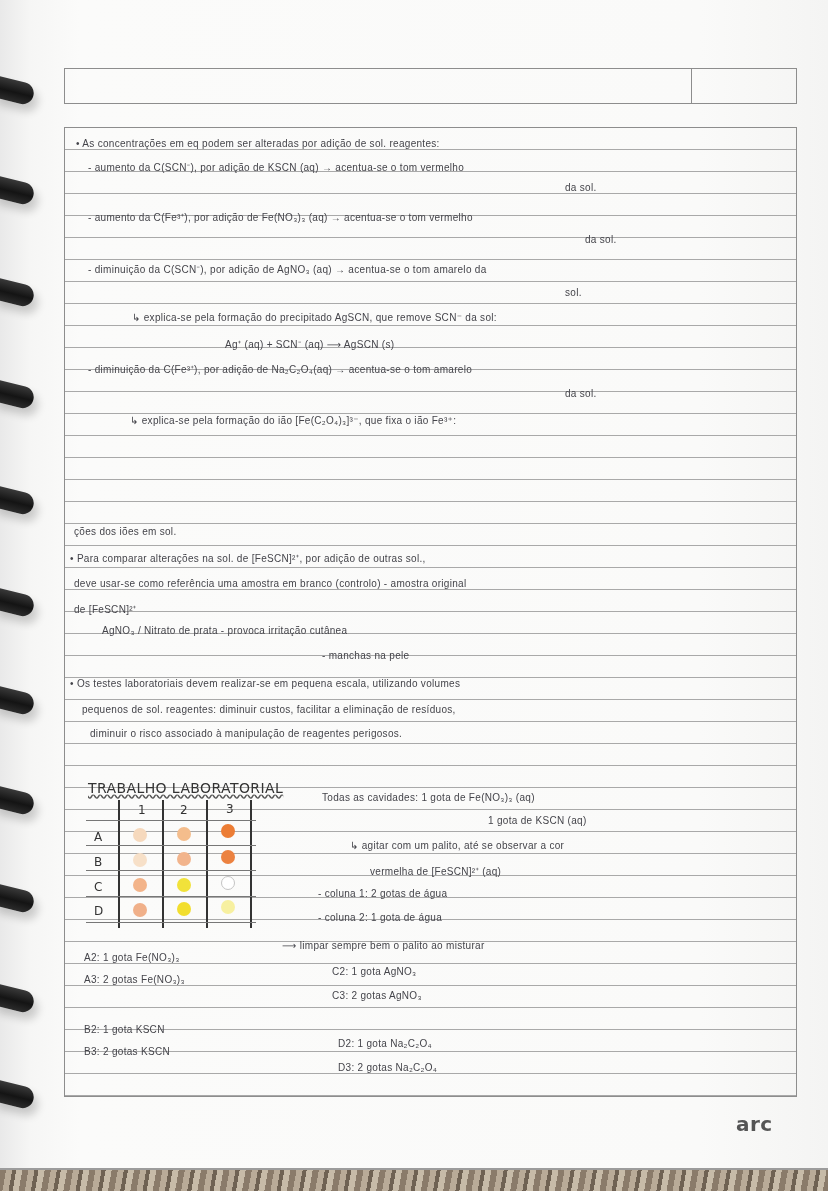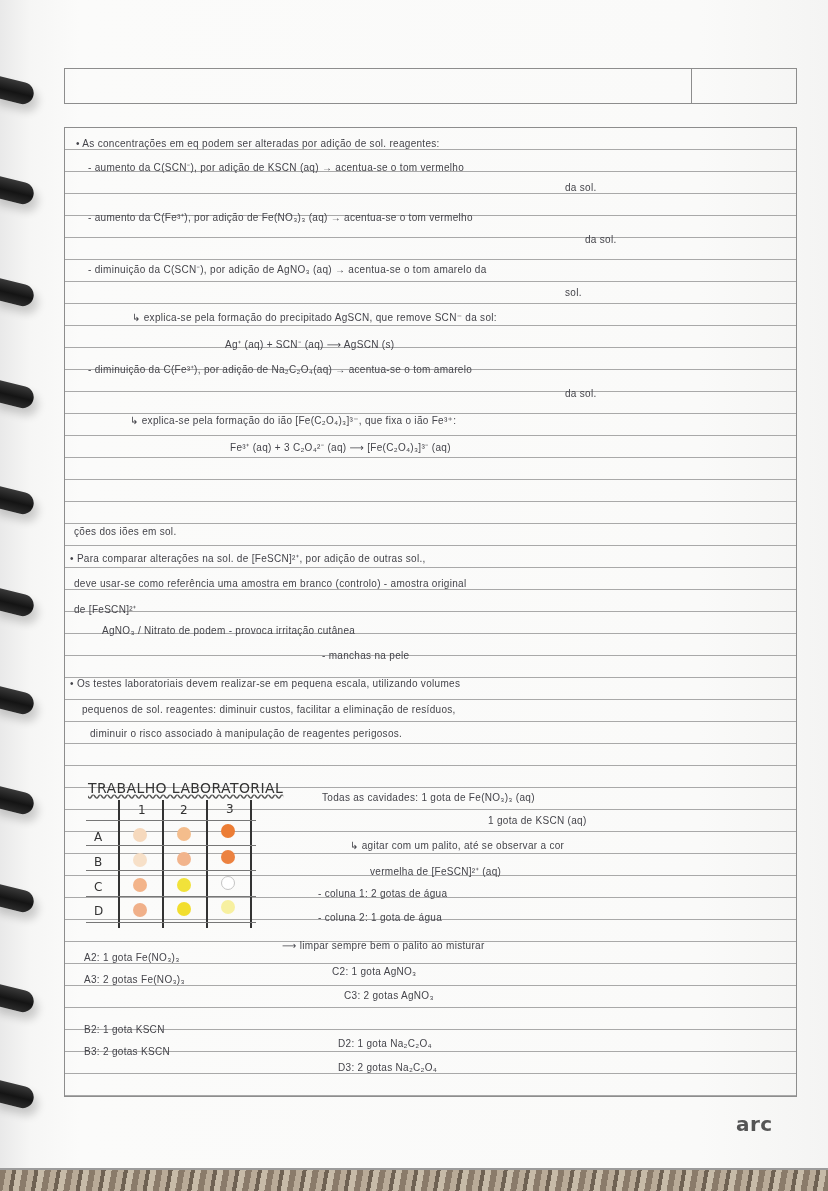--- a/index.html
+++ b/index.html
@@ -90,29 +90,28 @@
   <div class="line" style="left:565px;top:182px">da sol.</div>
   <div class="line" style="left:88px;top:210px">- aumento da C(Fe³⁺), por adição de Fe(NO₃)₃ (aq) → acentua-se o tom vermelho</div>
   <div class="line" style="left:585px;top:234px">da sol.</div>
   <div class="line" style="left:88px;top:262px">- diminuição da C(SCN⁻), por adição de AgNO₃ (aq) → acentua-se o tom amarelo da</div>
   <div class="line" style="left:565px;top:287px">sol.</div>
   <div class="line" style="left:132px;top:312px">↳ explica-se pela formação do precipitado AgSCN, que remove SCN⁻ da sol:</div>
   <div class="line" style="left:225px;top:337px">Ag⁺ (aq) + SCN⁻ (aq) ⟶ AgSCN (s)</div>
   <div class="line" style="left:88px;top:362px">- diminuição da C(Fe³⁺), por adição de Na₂C₂O₄(aq) → acentua-se o tom amarelo</div>
   <div class="line" style="left:565px;top:388px">da sol.</div>
   <div class="line" style="left:130px;top:415px">↳ explica-se pela formação do ião [Fe(C₂O₄)₃]³⁻, que fixa o ião Fe³⁺:</div>
-  <div class="line" style="left:230px;top:440px">Fe³⁺ (aq) + 3 C₂O₄²⁻ (aq) ⟶ [Fe(C₂O₄)₃]³⁻ (aq)</div>
 
   <div class="line" style="left:74px;top:526px">ções dos iões em sol.</div>
 
   <div class="line" style="left:70px;top:551px">• Para comparar alterações na sol. de [FeSCN]²⁺, por adição de outras sol.,</div>
   <div class="line" style="left:74px;top:578px">deve usar-se como referência uma amostra em branco (controlo) - amostra original</div>
   <div class="line" style="left:74px;top:602px">de [FeSCN]²⁺</div>
 
-  <div class="line" style="left:102px;top:625px">AgNO₃ / Nitrato de podem - provoca irritação cutânea</div>
+  <div class="line" style="left:102px;top:625px">AgNO₃ / Nitrato de prata - provoca irritação cutânea</div>
   <div class="line" style="left:322px;top:650px">- manchas na pele</div>
 
   <div class="line" style="left:70px;top:678px">• Os testes laboratoriais devem realizar-se em pequena escala, utilizando volumes</div>
   <div class="line" style="left:82px;top:704px">pequenos de sol. reagentes: diminuir custos, facilitar a eliminação de resíduos,</div>
   <div class="line" style="left:90px;top:728px">diminuir o risco associado à manipulação de reagentes perigosos.</div>
 
   <div class="title-underline" style="left:88px;top:780px">TRABALHO LABORATORIAL</div>
 
   <div class="grid">
     <div class="vline" style="left:32px"></div>
@@ -152,21 +151,21 @@
   <div class="line" style="left:488px;top:815px">1 gota de KSCN (aq)</div>
   <div class="line" style="left:350px;top:840px">↳ agitar com um palito, até se observar a cor</div>
   <div class="line" style="left:370px;top:864px">vermelha de [FeSCN]²⁺ (aq)</div>
   <div class="line" style="left:318px;top:888px">- coluna 1: 2 gotas de água</div>
   <div class="line" style="left:318px;top:912px">- coluna 2: 1 gota de água</div>
 
   <div class="line" style="left:84px;top:952px">A2: 1 gota Fe(NO₃)₃</div>
   <div class="line" style="left:282px;top:940px">⟶ limpar sempre bem o palito ao misturar</div>
   <div class="line" style="left:84px;top:974px">A3: 2 gotas Fe(NO₃)₃</div>
   <div class="line" style="left:332px;top:966px">C2: 1 gota AgNO₃</div>
-  <div class="line" style="left:344px;top:990px">C3: 2 gotas AgNO₃</div>
+  <div class="line" style="left:332px;top:990px">C3: 2 gotas AgNO₃</div>
   <div class="line" style="left:84px;top:1024px">B2: 1 gota KSCN</div>
   <div class="line" style="left:84px;top:1046px">B3: 2 gotas KSCN</div>
   <div class="line" style="left:338px;top:1038px">D2: 1 gota Na₂C₂O₄</div>
   <div class="line" style="left:338px;top:1062px">D3: 2 gotas Na₂C₂O₄</div>
 
   <div class="logo">arc</div>
 </div>
 
 <div class="bottom-strip"></div>
 

